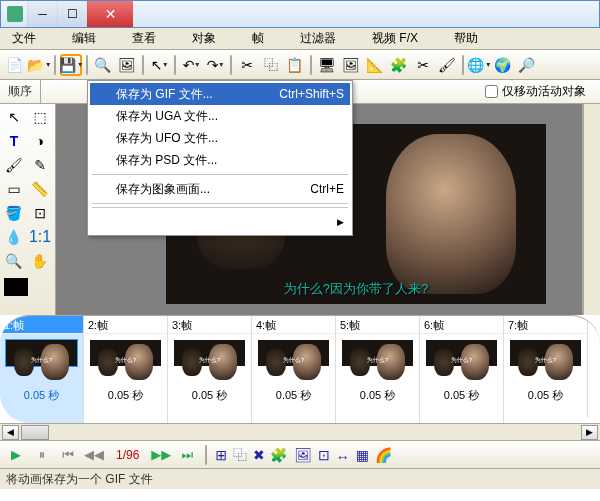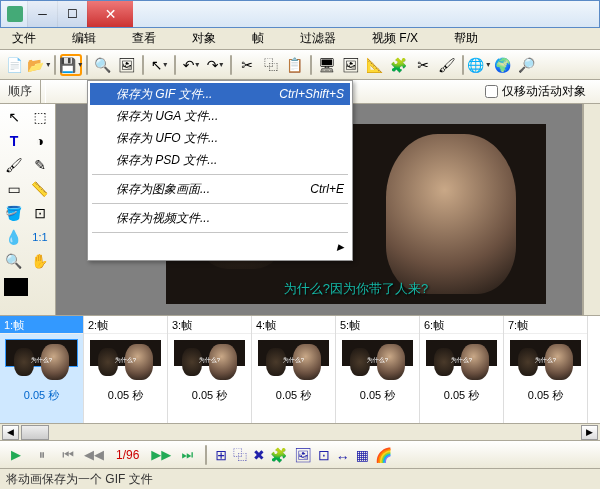--- a/index.html
+++ b/index.html
@@ -44,28 +44,28 @@
 .canvas { flex: 1; background: #808080; position: relative; overflow: hidden; border-right: 1px solid #aca899; }
 .video { position: absolute; left: 110px; top: 20px; width: 380px; height: 180px; background: #1a1410; }
 .video .face1 { position: absolute; left: 30px; top: 35px; width: 90px; height: 110px; background: radial-gradient(circle at 50% 40%, #4a3a2a, #1a1410); border-radius: 40% 40% 35% 35%; }
 .video .face2 { position: absolute; right: 30px; top: 10px; width: 130px; height: 160px; background: radial-gradient(circle at 45% 35%, #c9a887, #6a5040 60%, #1a1410); border-radius: 40% 40% 30% 30%; }
 .video .subtitle { position: absolute; bottom: 6px; left: 0; right: 0; text-align: center; color: #14b8a6; font-size: 13px; text-shadow: 1px 1px 2px #000; }
 
 .vscroll { width: 17px; background: #ece9d8; border-left: 1px solid #aca899; }
 
 
 .dropdown { position: absolute; left: 87px; top: 80px; width: 266px; background: #fff; border: 1px solid #979797; box-shadow: 2px 2px 4px rgba(0,0,0,0.3); z-index: 10; padding: 2px; }
-.dropdown .mi { height: 22px; display: flex; align-items: center; padding: 0 6px 0 26px; position: relative; font-style: italic; }
+.dropdown .mi { height: 22px; display: flex; align-items: center; padding: 0 6px 0 26px; position: relative; }
 .dropdown .mi.sel { background: #316ac5; color: #fff; }
 .dropdown .mi .shortcut { margin-left: auto; padding-left: 20px; }
 .dropdown .mi .arrow { margin-left: auto; font-size: 9px; }
 .dropdown hr { border: none; border-top: 1px solid #c5c5c5; margin: 3px 2px; }
 
 
-.framebar { height: 108px; border-top: 1px solid #aca899; background: #fff; display: flex; overflow: hidden; position: relative; }
+.framebar { height: 108px; border-top: 1px solid #aca899; background: #fff; display: flex; overflow: hidden; position: relative; border-radius: 29px; }
 .frame { width: 84px; border-right: 1px solid #ddd; display: flex; flex-direction: column; }
 .frame .hdr { height: 18px; padding: 2px 4px; font-size: 11px; border-bottom: 1px solid #eee; }
 .frame.sel .hdr { background: #3399ff; color: #fff; }
 .frame.sel { background: #cfe8ff; }
 .frame .thumb { height: 50px; margin: 6px 6px 2px; background: #1a1410; position: relative; }
 .frame.sel .thumb { outline: 1px solid #3399ff; }
 .frame .thumb .f1 { position: absolute; left: 8px; top: 8px; width: 20px; height: 28px; background: radial-gradient(circle,#4a3a2a,#1a1410); border-radius: 40%; }
 .frame .thumb .f2 { position: absolute; right: 8px; top: 4px; width: 28px; height: 36px; background: radial-gradient(circle at 45% 35%,#c9a887,#6a5040 60%,#1a1410); border-radius: 40%; }
 .frame .thumb .sub { position: absolute; bottom: 1px; left: 0; right: 0; text-align: center; color: #fff; font-size: 6px; }
 .frame .dur { text-align: center; font-size: 11px; padding: 20px 0; }
@@ -155,21 +155,21 @@
       <div class="pbtn">⬚</div>
       <div class="pbtn" style="color:#00c;font-weight:bold">T</div>
       <div class="pbtn">◑</div>
       <div class="pbtn">🖌</div>
       <div class="pbtn">✎</div>
       <div class="pbtn">▭</div>
       <div class="pbtn">📏</div>
       <div class="pbtn" style="color:#c00">🪣</div>
       <div class="pbtn">⊡</div>
       <div class="pbtn">💧</div>
-      <div class="pbtn" style="color:#06c;font-size:11px">1:1</div>
+      <div class="pbtn" style="color:#06c;font-size:16px">1:1</div>
       <div class="pbtn">🔍</div>
       <div class="pbtn">✋</div>
     </div>
     <div class="swatch black"></div>
   </div>
 
   <div class="canvas">
     <div class="video">
       <div class="face1"></div>
       <div class="face2"></div>
@@ -193,23 +193,20 @@
     </div>
   <div class="mi">
       <span>保存为 PSD 文件...</span>
     </div>
   <hr>
   <div class="mi">
     <span>保存为图象画面...</span>
     <span class="shortcut">Ctrl+E</span>
   </div>
   <hr>
-  <div class="mi">
-      <span>保存为视频文件...</span>
-    </div>
   <hr>
   <div class="mi">
     <span class="arrow">▶</span>
   </div>
 </div>
 
 <div class="framebar">
   <div class="frame sel">
     <div class="hdr">1:帧</div>
     <div class="thumb">

